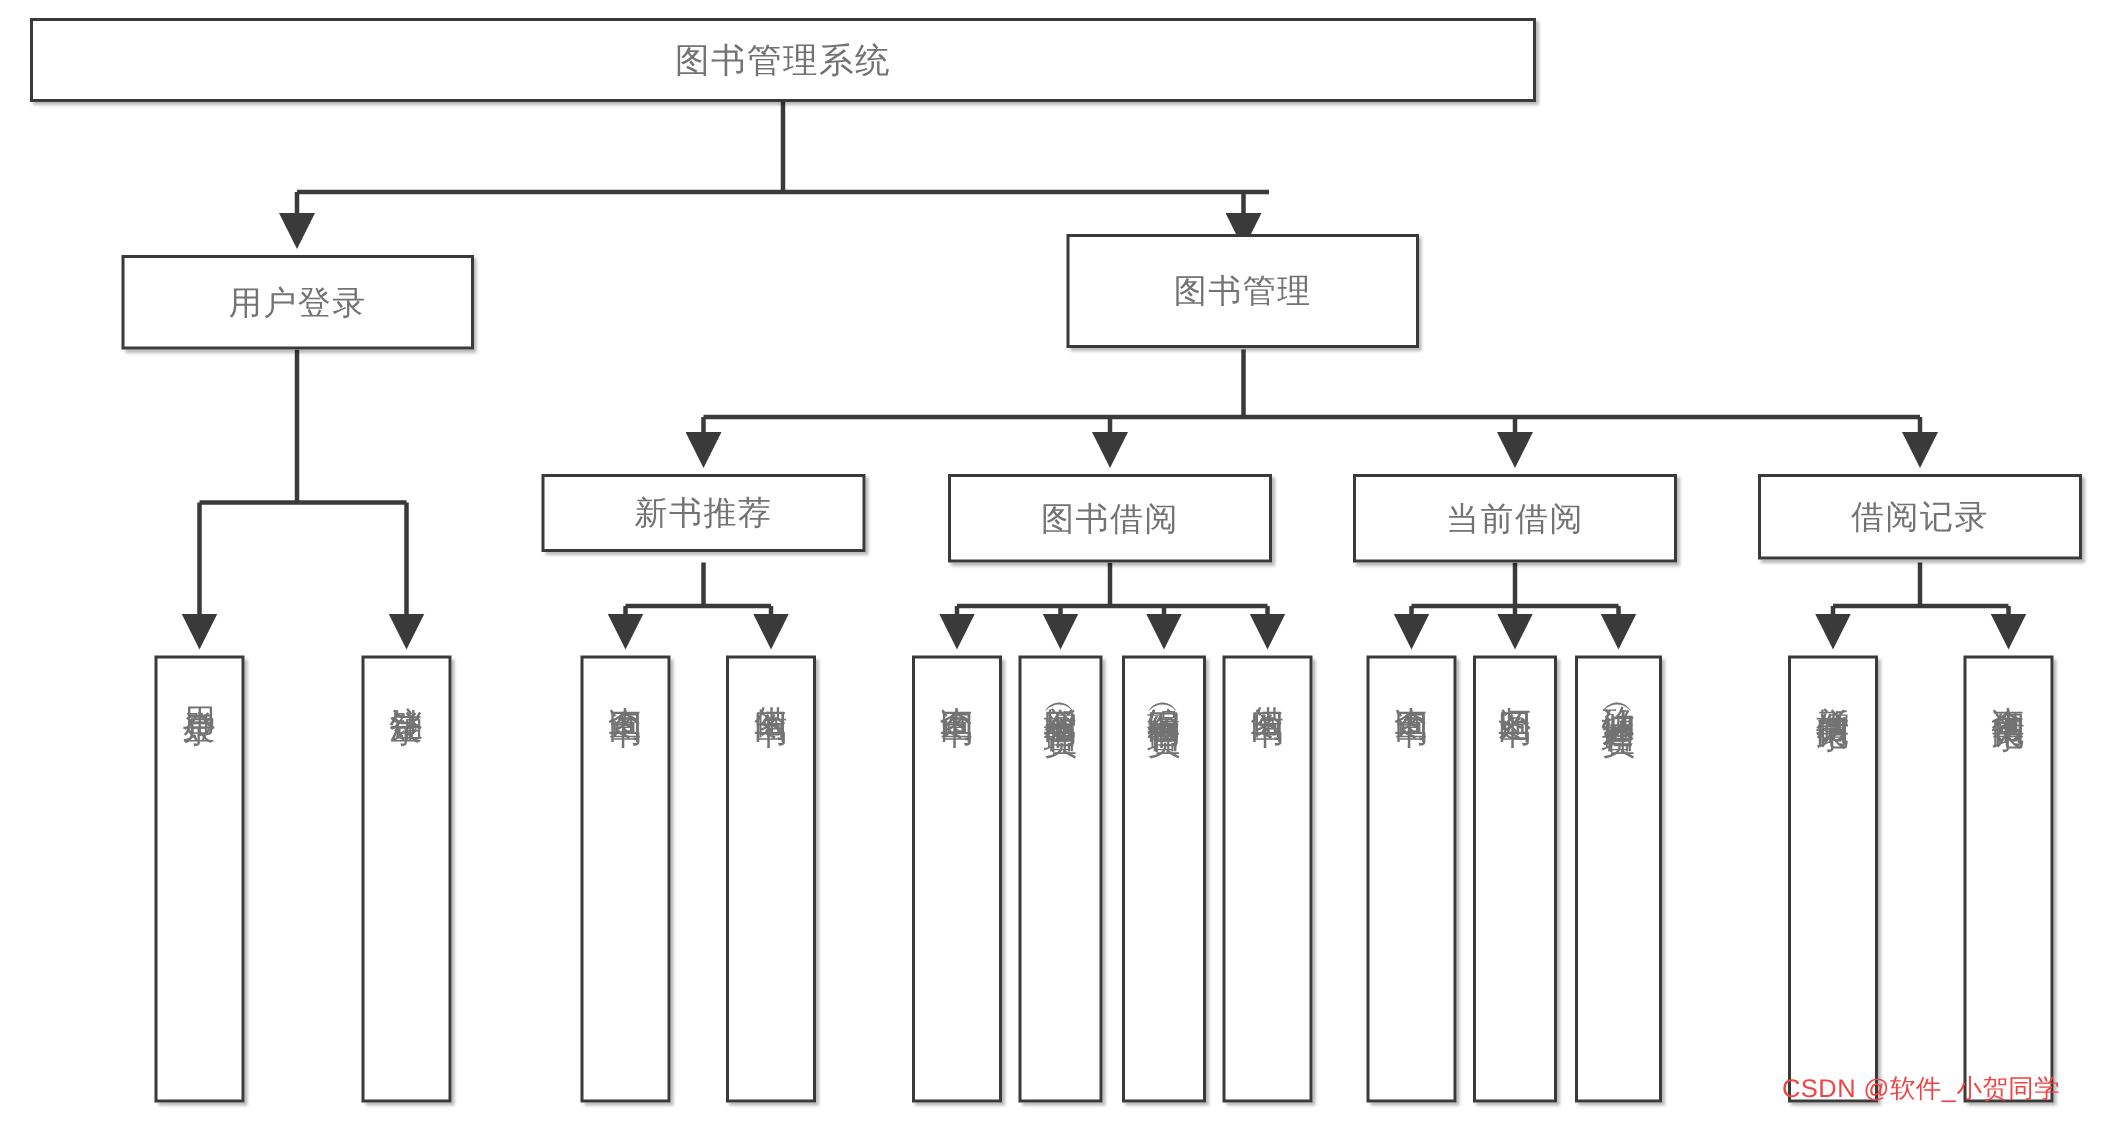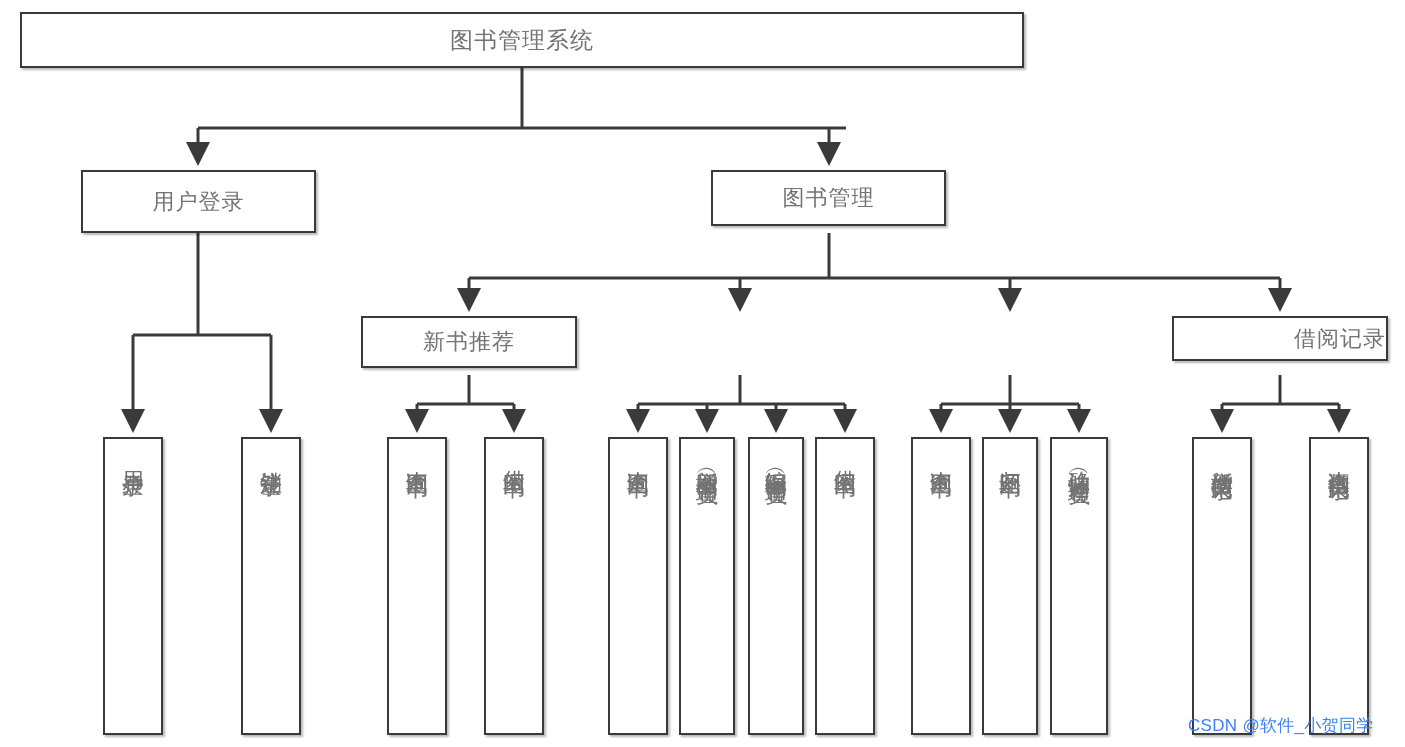--- a/index.html
+++ b/index.html
@@ -52,21 +52,21 @@
     line-height:1.08;
     letter-spacing:2px;
     white-space:normal;
     max-height:268px;
   }
   .watermark{
     position:absolute;
     left:1188px;
     top:714px;
     font-size:17px;
-    color:#3b82f6;
+    color:#ef4444;
     white-space:nowrap;
     z-index:6;
     letter-spacing:0.3px;
     text-align:right;
   }
 </style>
 </head>
 <body>
 
 <div id="canvas">
@@ -121,28 +121,34 @@
     </g>
   </svg>
 
   <div class="node root" style="left:20px;top:12px;width:1004px;height:56px;">
     <span class="label">图书管理系统</span>
   </div>
 
   <div class="node" style="left:81px;top:170px;width:235px;height:63px;">
     <span class="label">用户登录</span>
   </div>
-  <div class="node" style="left:711px;top:170px;width:235px;height:56px;justify-content:center;">
+  <div class="node" style="left:711px;top:156px;width:235px;height:76px;justify-content:center;">
     <span class="label">图书管理</span>
   </div>
 
   <div class="node" style="left:361px;top:316px;width:216px;height:52px;">
     <span class="label">新书推荐</span>
   </div>
-  <div class="node" style="left:1172px;top:316px;width:216px;height:45px;justify-content:flex-end;">
+  <div class="node" style="left:632px;top:316px;width:216px;height:59px;">
+    <span class="label">图书借阅</span>
+  </div>
+  <div class="node" style="left:902px;top:316px;width:216px;height:59px;">
+    <span class="label">当前借阅</span>
+  </div>
+  <div class="node" style="left:1172px;top:316px;width:216px;height:57px;">
     <span class="label">借阅记录</span>
   </div>
 
   <div class="node vertical" style="left:103px;top:437px;width:60px;height:298px;">
     <span class="label">用户登录</span>
   </div>
   <div class="node vertical" style="left:241px;top:437px;width:60px;height:298px;">
     <span class="label">注销登录</span>
   </div>
 

